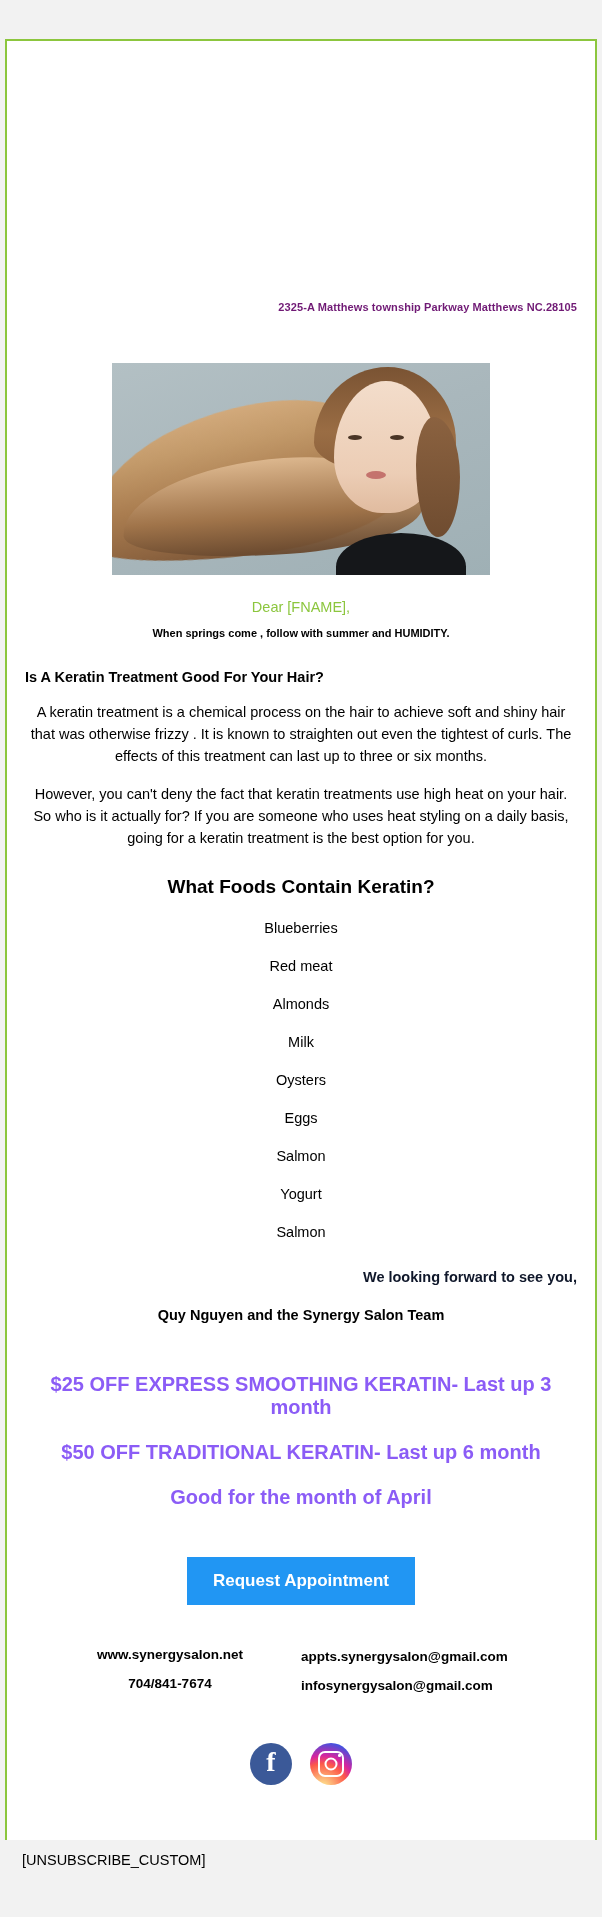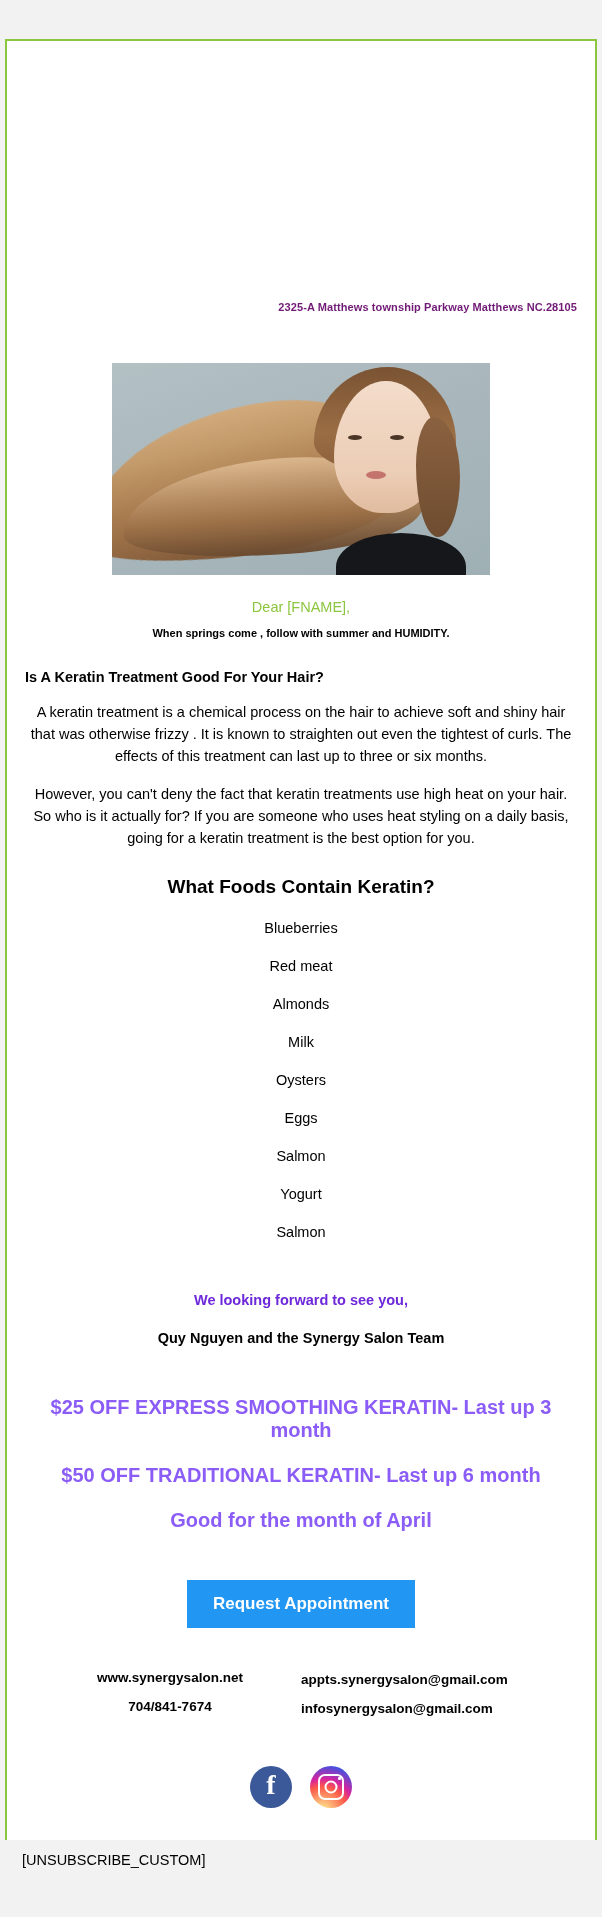--- a/index.html
+++ b/index.html
@@ -151,25 +151,25 @@
     font-size: 19px;
     color: #000;
   }
   .food-item {
     margin-top: 22px;
     text-align: center;
     font-size: 14.5px;
     color: #000;
   }
   .closing {
-    margin-top: 52px;
-    text-align: center;
-    font-weight: bold;
-    font-size: 14.5px;
-    color: #6d28d9;
+    margin-top: 29px;
+    text-align: right;
+    font-weight: bold;
+    font-size: 14.5px;
+    color: #0f172a;
   }
   .closing2 {
     margin-top: 22px;
     text-align: center;
     font-weight: bold;
     font-size: 14.5px;
     color: #000;
   }
   .offer {
     margin-top: 22px;

